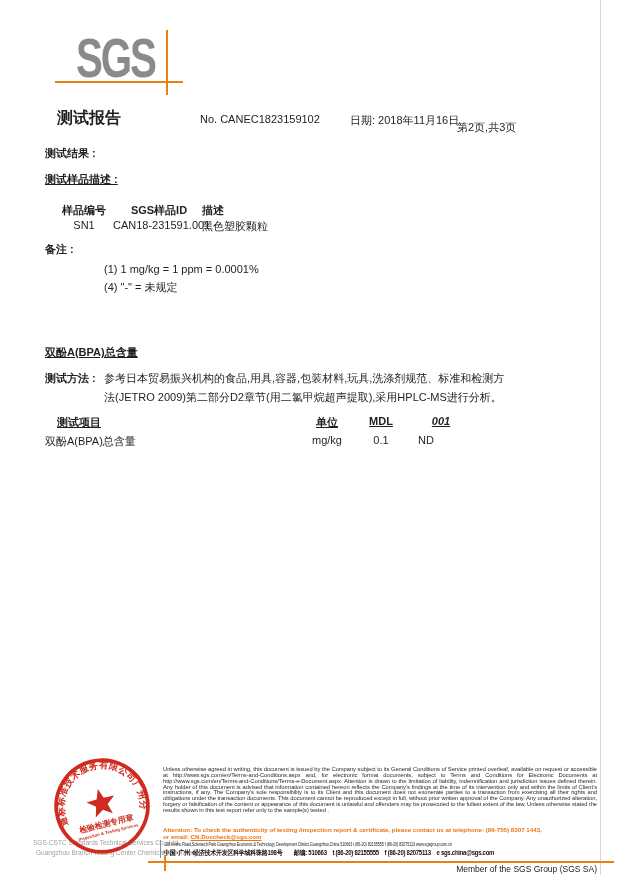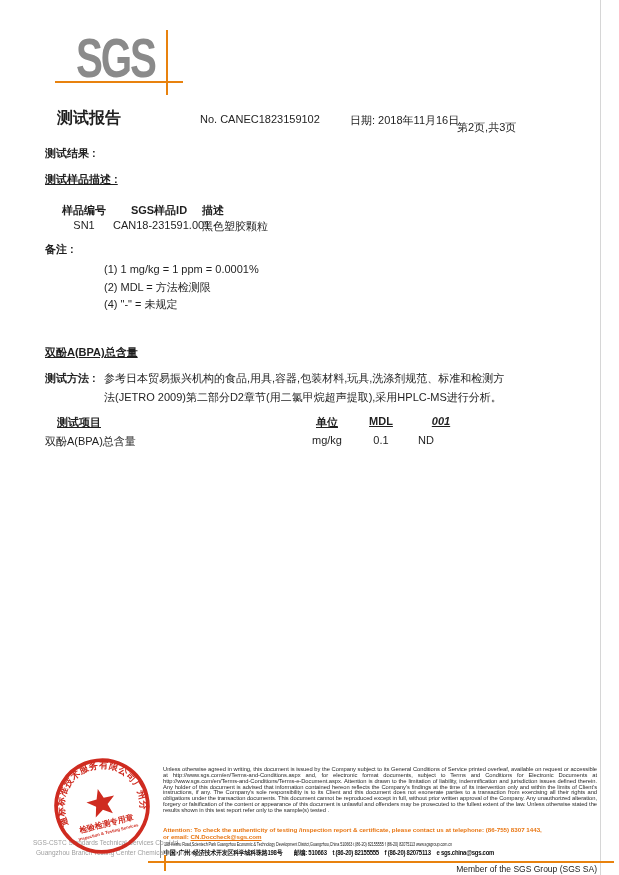--- a/index.html
+++ b/index.html
@@ -111,21 +111,20 @@
   <div class="abs body-txt b center st-h1">样品编号</div>
   <div class="abs body-txt b center st-h2">SGS样品ID</div>
   <div class="abs body-txt b st-h3">描述</div>
   <div class="abs body-txt center st-r1">SN1</div>
   <div class="abs body-txt center nowrap st-r2">CAN18-231591.001</div>
   <div class="abs body-txt st-r3">黑色塑胶颗粒</div>
 
   <div class="abs body-txt b notes-label">备注 :</div>
   <div class="abs body-txt notes-list">
     <div>(1) 1 mg/kg = 1 ppm = 0.0001%</div>
-    <div>(2) MDL = 方法检测限</div>
     <div>(4) "-" = 未规定</div>
   </div>
 
   <div class="abs body-txt b u bpa-heading">双酚A(BPA)总含量</div>
   <div class="abs body-txt b method-label">测试方法 :</div>
   <div class="abs body-txt method-l1">参考日本贸易振兴机构的食品,用具,容器,包装材料,玩具,洗涤剂规范、标准和检测方</div>
   <div class="abs body-txt method-l2">法(JETRO 2009)第二部分D2章节(用二氯甲烷超声提取),采用HPLC-MS进行分析。</div>
 
   <div class="abs body-txt b u rt-th-item">测试项目</div>
   <div class="abs body-txt b u center rt-th-unit">单位</div>

